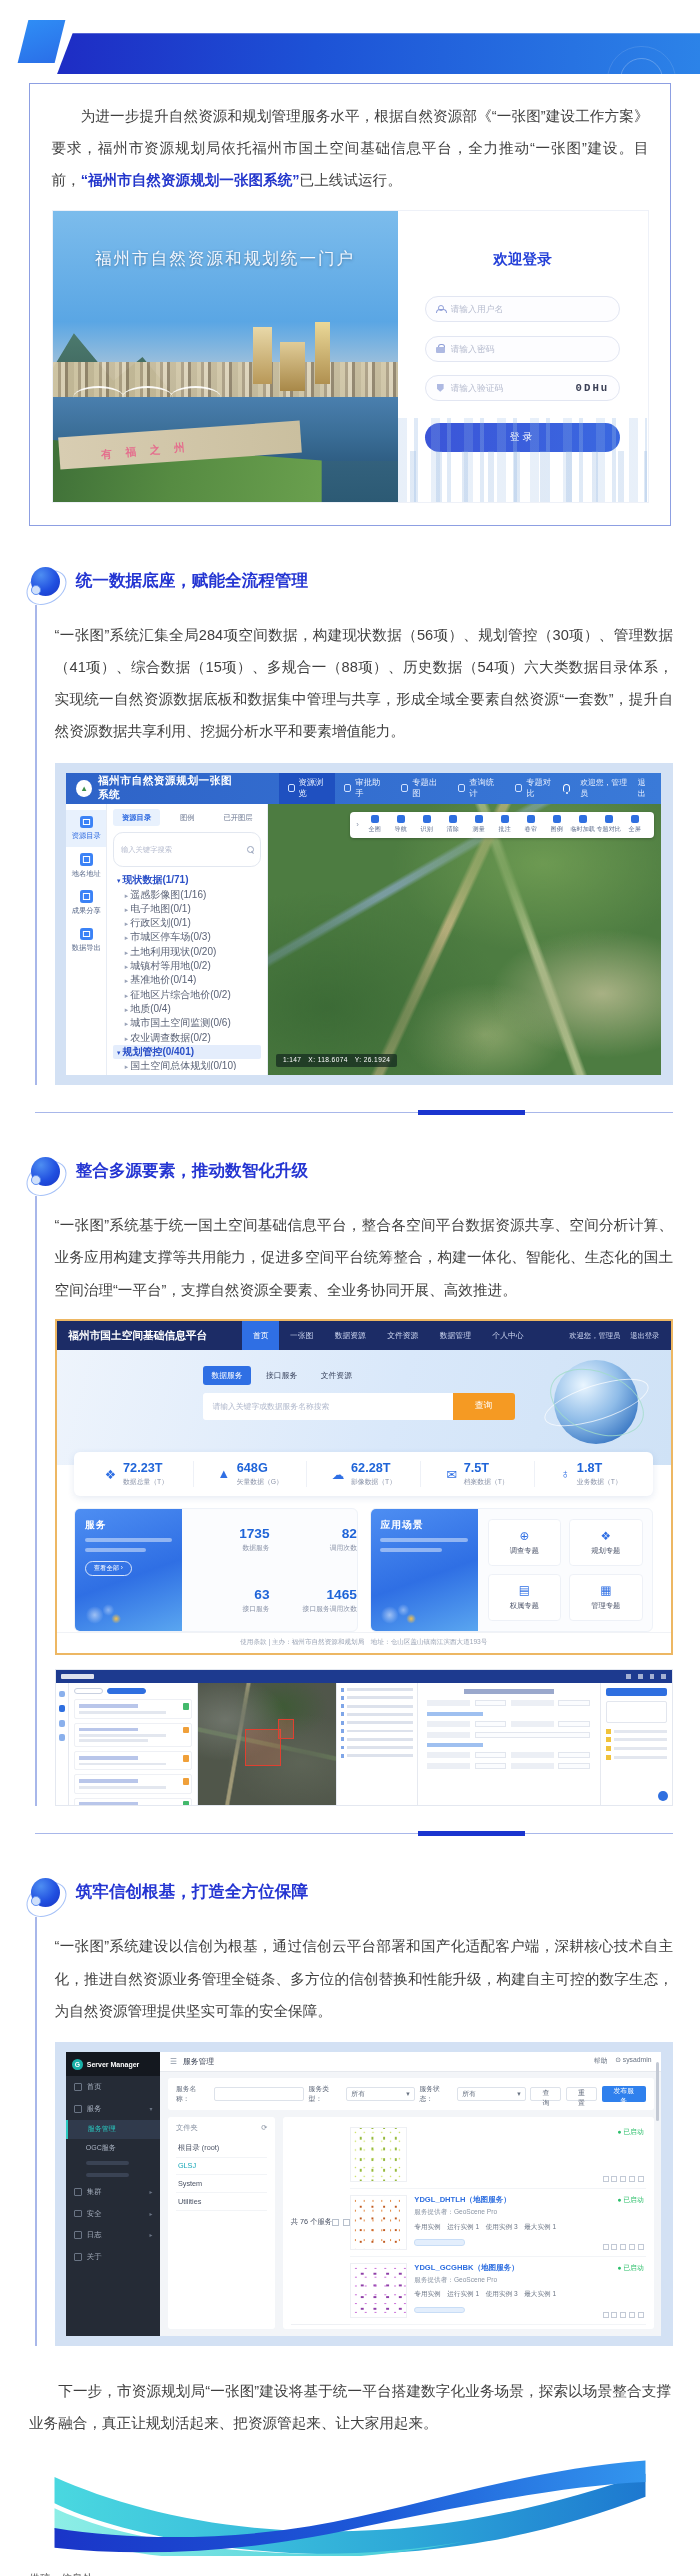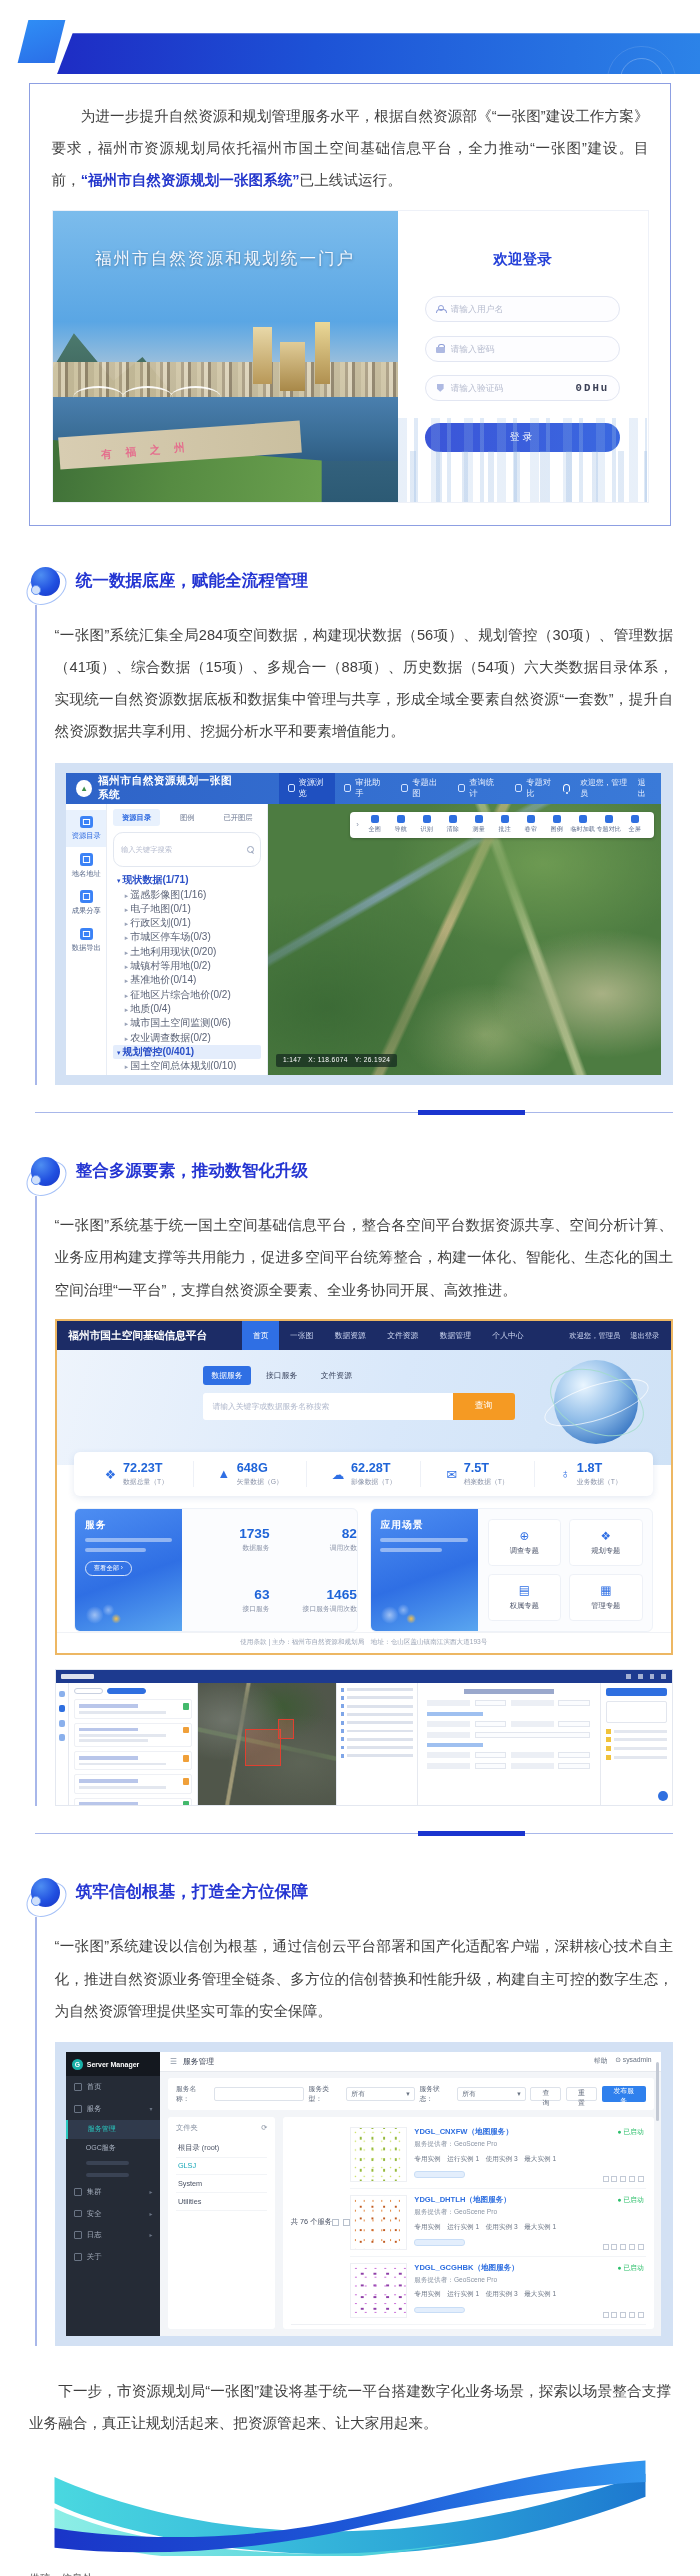--- a/index.html
+++ b/index.html
@@ -747,26 +747,20 @@
               <span>共 76 个服务</span>
               <span class="vi">
                   <i></i>
                   <i></i>
                 </span>
             </div>
             <div style="flex:1;display:flex;flex-direction:column;min-height:0">
 
                 <div class="sm-svc">
                   <div class="sm-thumb dots-a"></div>
-                  <div class="info">
-                    <div class="sm-name">YDGL_CNXFW（地图服务）</div>
-                    <div class="sm-prov">服务提供者：GeoScene Pro</div>
-                    <div class="sm-inst">专用实例　运行实例 1　使用实例 3　最大实例 1</div>
-                    <div class="sm-tag"></div>
-                  </div>
                   <div class="sm-status">● 已启动</div>
                   <div class="sm-icons">
                     <i></i>
                     <i></i>
                     <i></i>
                     <i></i>
                     <i></i>
                   </div>
                 </div>
 

